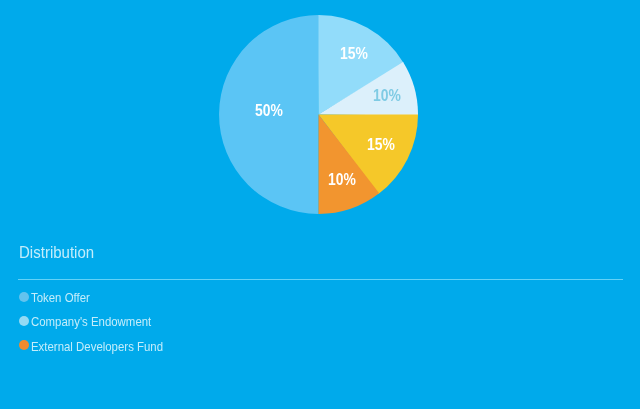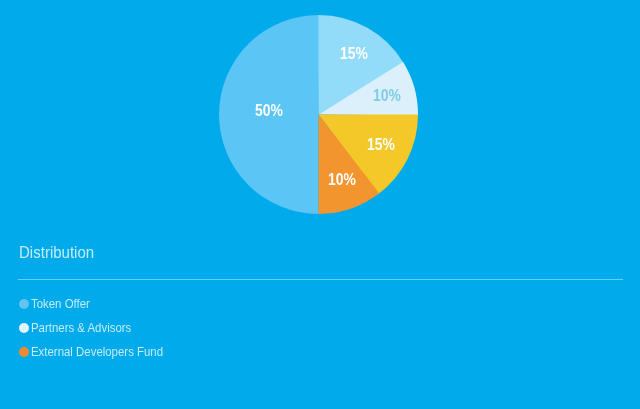--- a/index.html
+++ b/index.html
@@ -55,21 +55,20 @@
     background: #63D2F7;
   }
   #legend {
     position: absolute;
     left: 18.85px;
     top: 291.7px;
     width: 600px;
   }
   .legend-row {
     display: flex;
-    align-items: center;
     height: 24.3px;
   }
   .legend-dot {
     width: 10px;
     height: 10px;
     border-radius: 50%;
     flex: 0 0 auto;
     margin-right: 2px;
   }
   .legend-label {
@@ -109,22 +108,22 @@
 
   <div id="section-title">Distribution</div>
   <div id="divider"></div>
 
   <div id="legend">
       <div class="legend-row">
         <span class="legend-dot" style="background: rgb(99, 195, 238);"></span>
         <span class="legend-label">Token Offer</span>
       </div>
       <div class="legend-row">
-        <span class="legend-dot" style="background: rgb(227, 244, 252);"></span>
-        <span class="legend-label">Partners &amp; Advisors</span>
+        <span class="legend-dot" style="background: rgb(148, 218, 244);"></span>
+        <span class="legend-label">Company's Endowment</span>
       </div>
       <div class="legend-row">
         <span class="legend-dot" style="background: rgb(240, 139, 45);"></span>
         <span class="legend-label">External Developers Fund</span>
       </div>
     </div>
 
 </div>
 
 </body></html>

